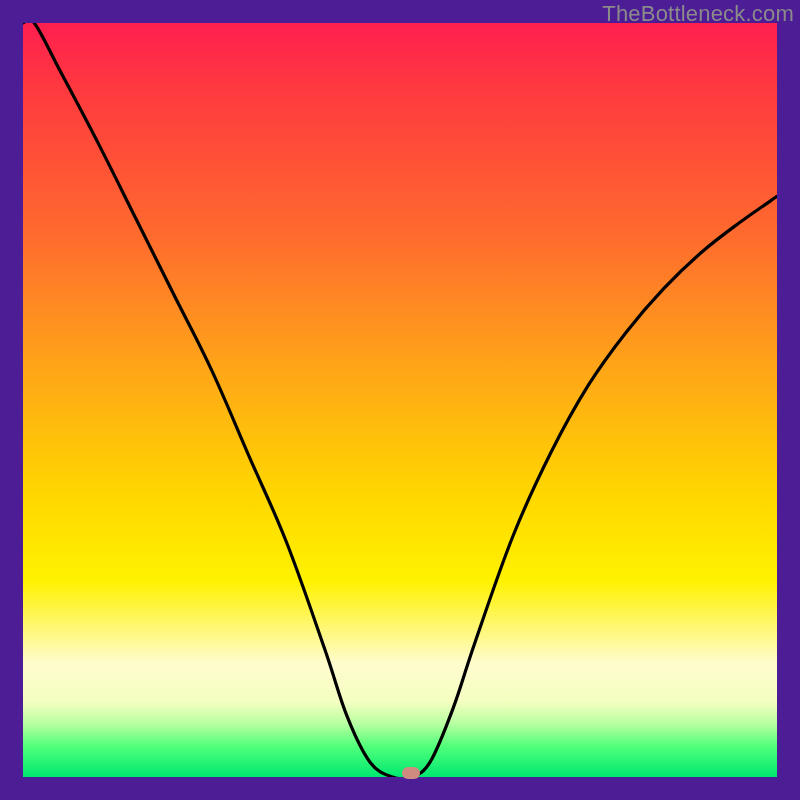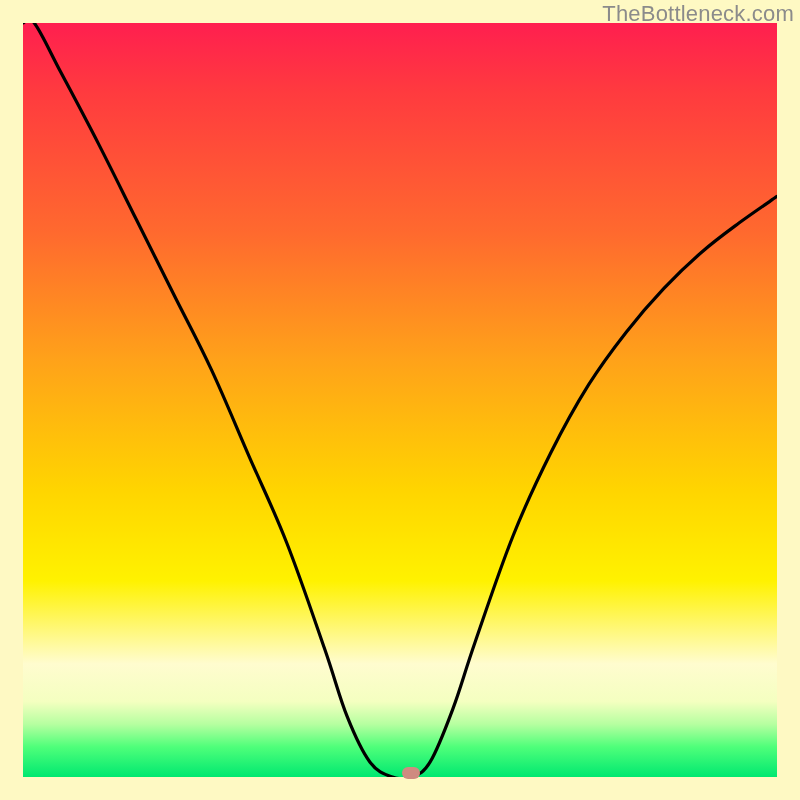--- a/index.html
+++ b/index.html
@@ -9,21 +9,21 @@
     height: 800px;
     background: #000;
     font-family: Arial, Helvetica, sans-serif;
     overflow: hidden;
   }
   .frame {
     position: absolute;
     left: 0; top: 0;
     width: 800px;
     height: 800px;
-    background: #fef9c3;
+    background: #4c1d95;
   }
   .plot-area {
     position: absolute;
     left: 23px;
     top: 23px;
     width: 754px;
     height: 754px;
     
     background: linear-gradient(
       to bottom,

